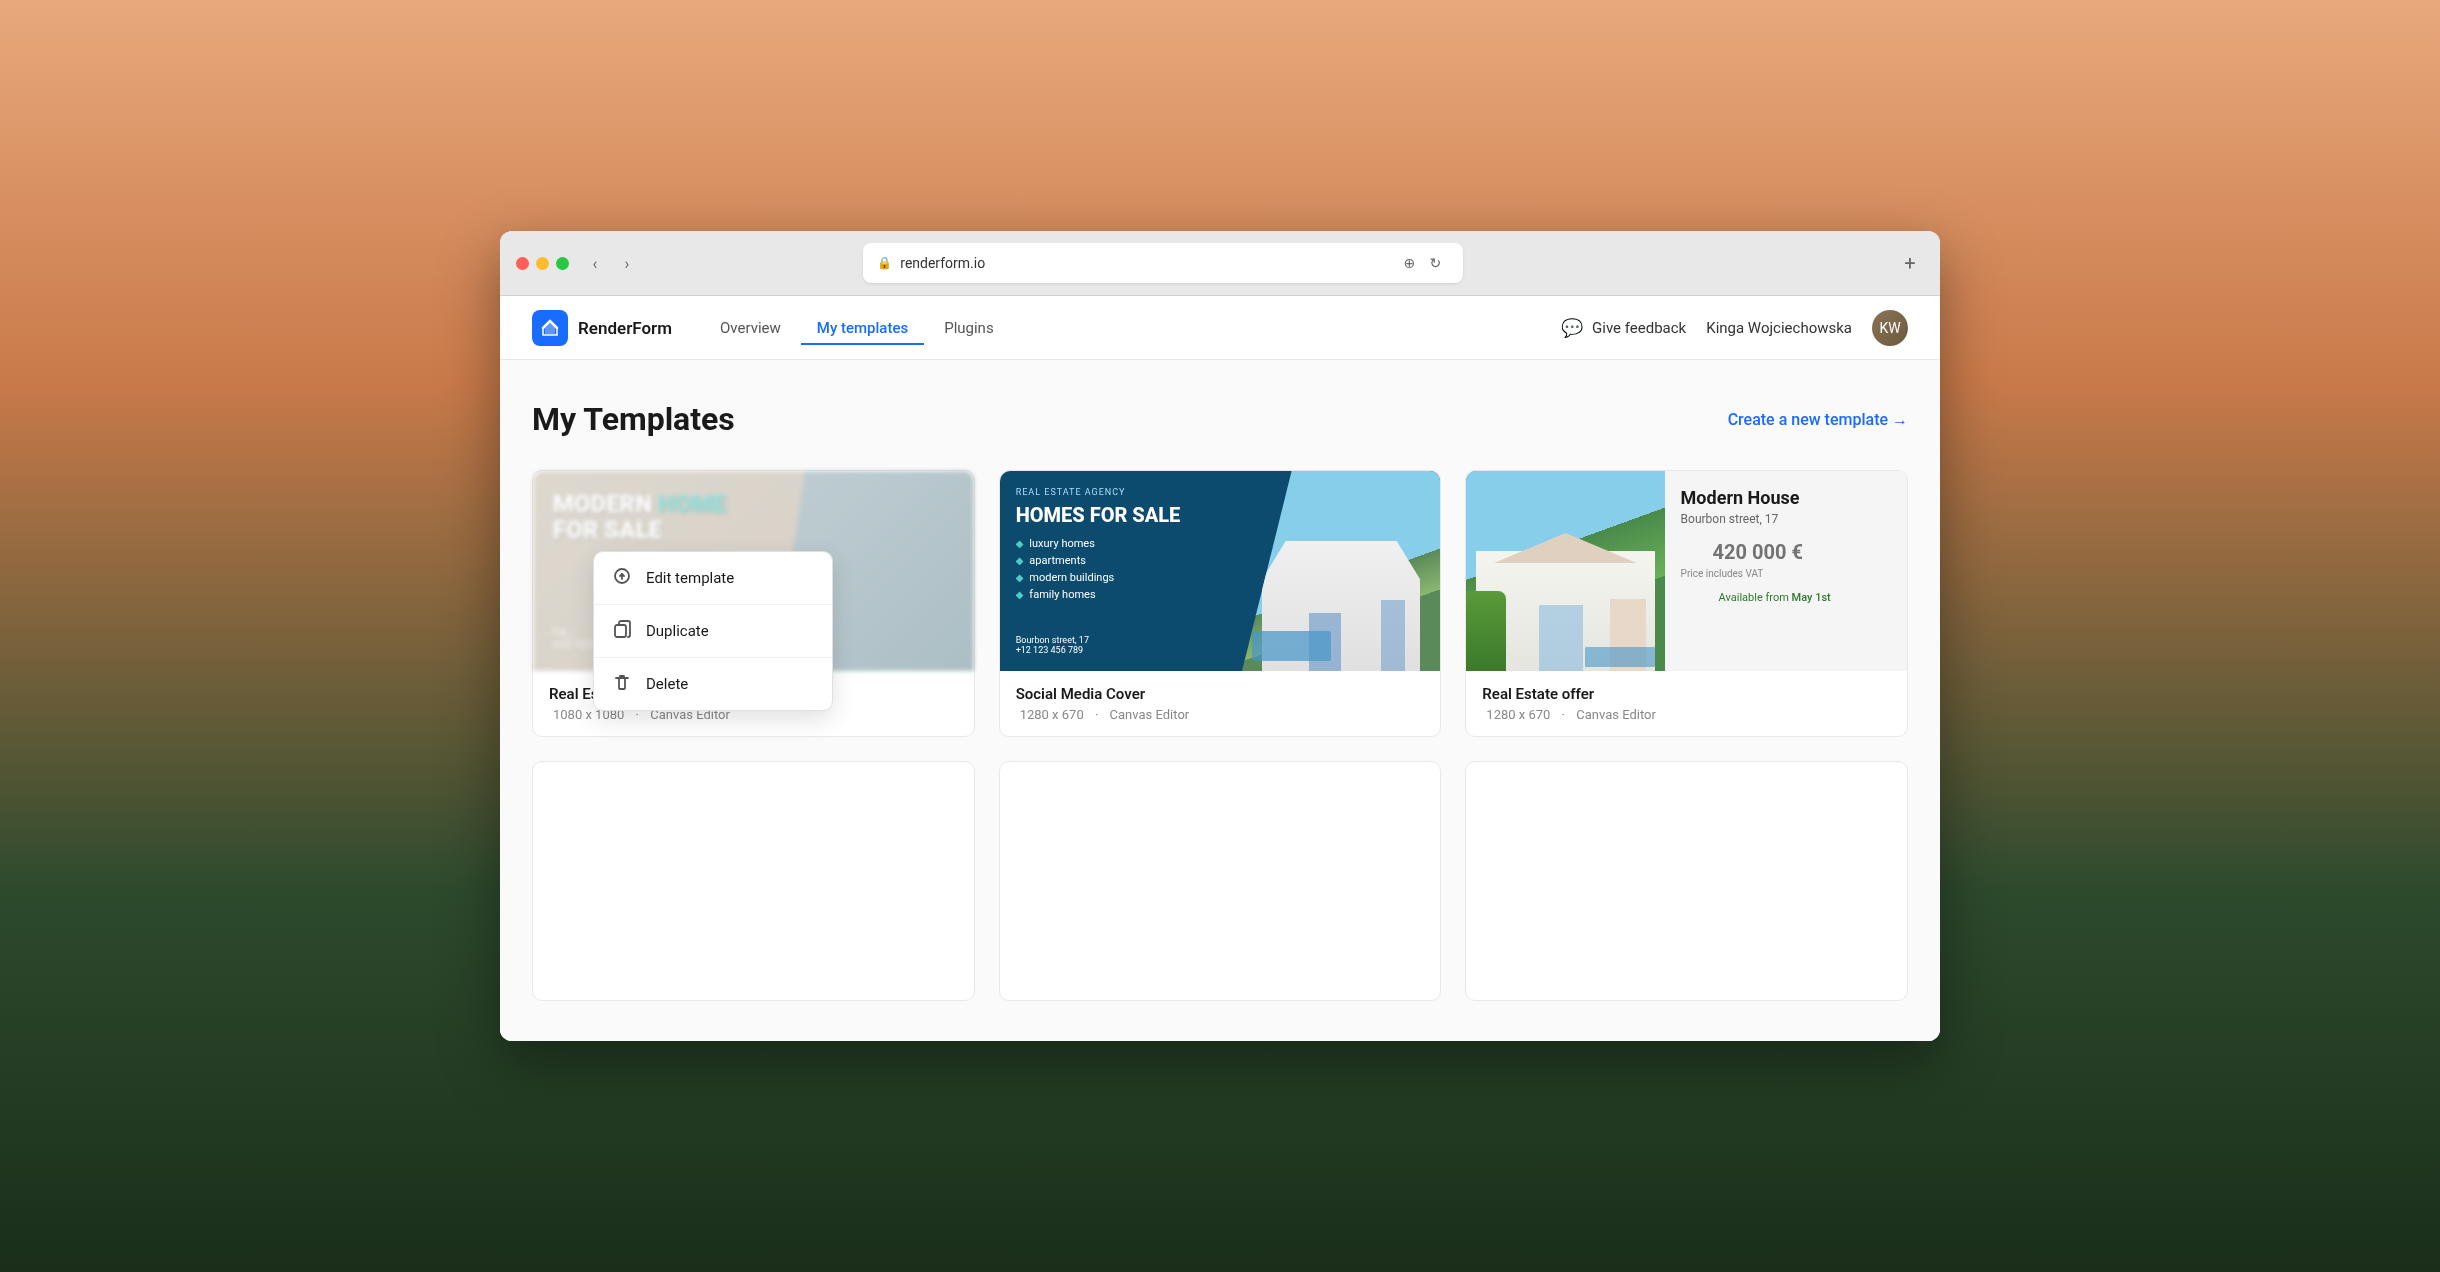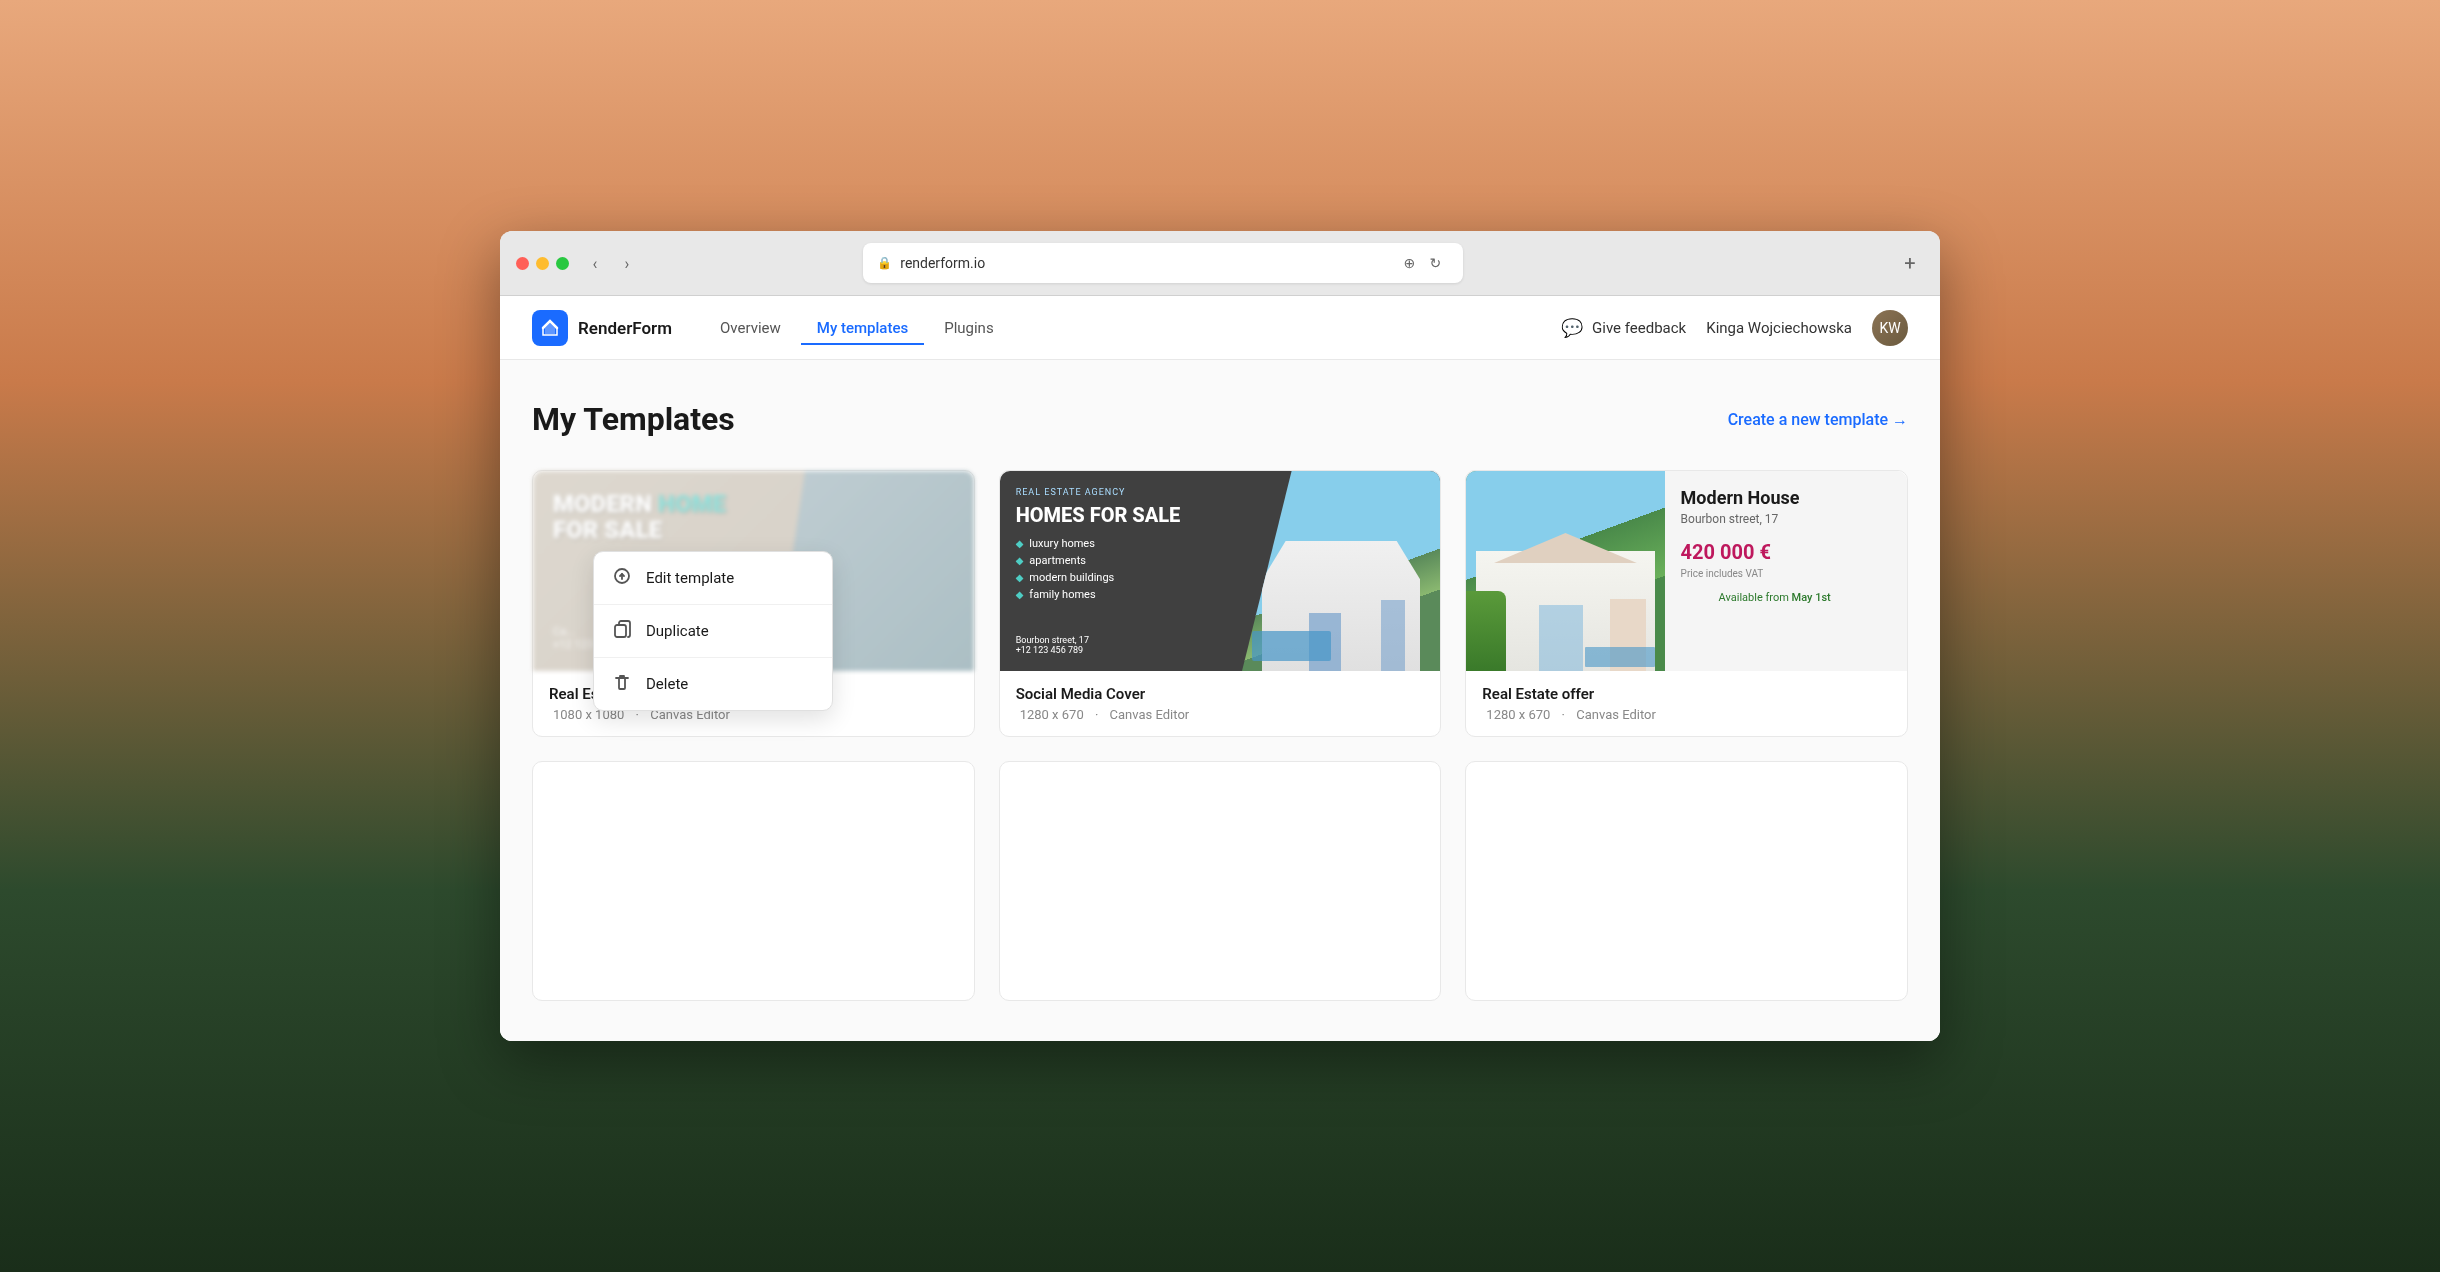--- a/index.html
+++ b/index.html
@@ -273,21 +273,21 @@
       height: 200px;
       display: flex;
       align-items: center;
       justify-content: center;
       position: relative;
       overflow: hidden;
     }
     
     .social-cover {
       height: 200px;
-      background: #404040;
+      background: #0c4a6e;
       display: flex;
       position: relative;
       overflow: hidden;
     }
     .social-left {
       flex: 1;
       padding: 16px;
       z-index: 2;
     }
     .social-agency {
@@ -352,22 +352,23 @@
       margin-bottom: 4px;
     }
     .re-address {
       font-size: 12px;
       color: #666;
       margin-bottom: 14px;
     }
     .re-price {
       font-size: 20px;
       font-weight: 700;
-      color: #be185d;
+      color: #737373;
       margin-bottom: 4px;
+      margin-left: 32px;
     }
     .re-price-note {
       font-size: 10px;
       color: #888;
       margin-bottom: 12px;
     }
     .re-available {
       font-size: 11px;
       color: #555;
       margin-left: 38px;

